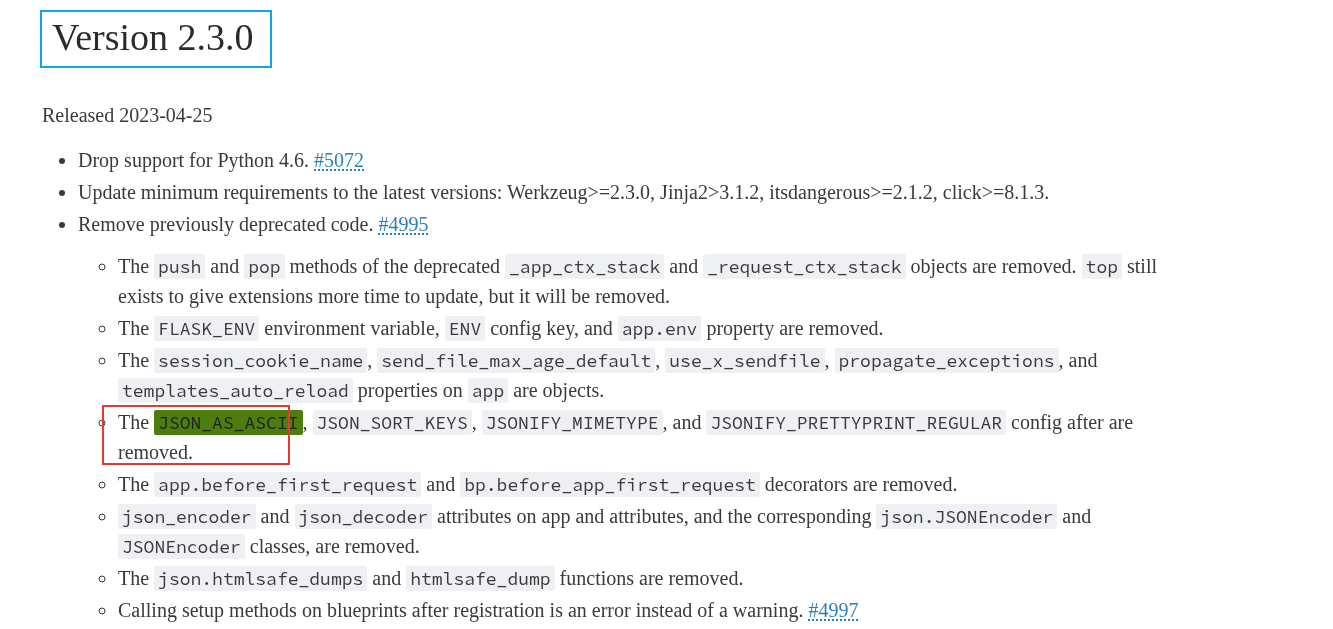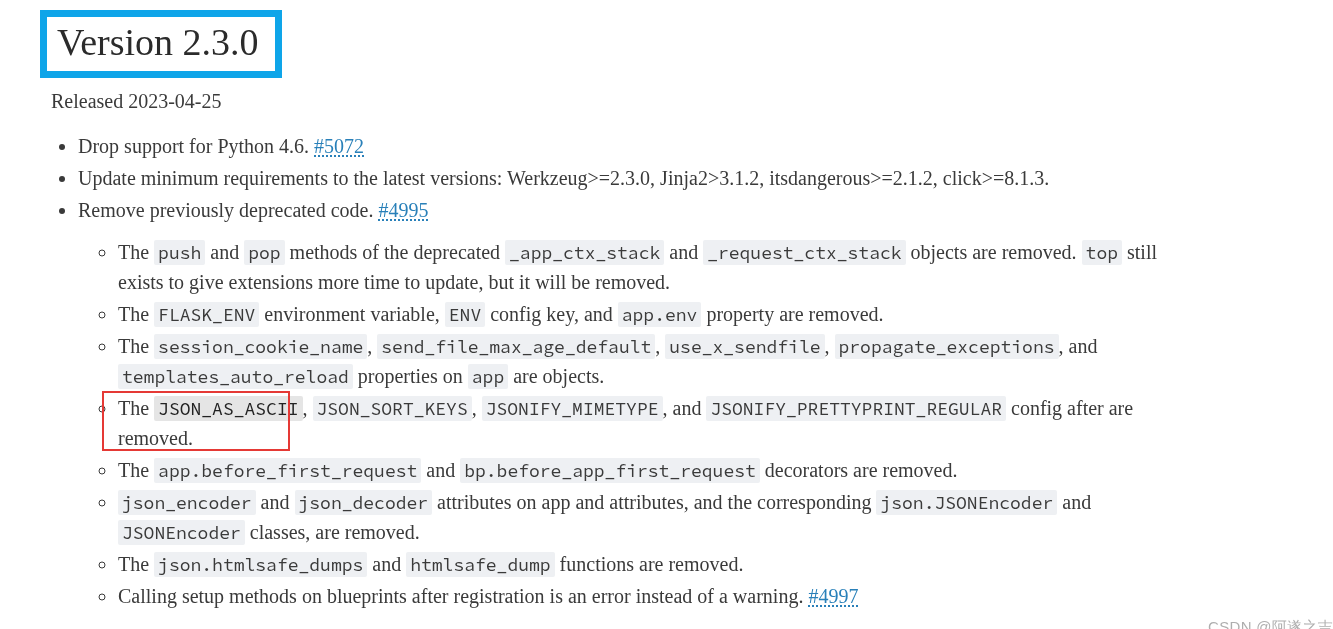--- a/index.html
+++ b/index.html
@@ -11,30 +11,30 @@
     width: 1333px;
   }
   .page {
     padding: 0 40px 30px 40px;
     position: relative;
   }
   h1.version-heading {
     display: inline-block;
     font-weight: normal;
     font-size: 38px;
-    margin: 10px 0 2px 0;
+    margin: 10px 0 26px 0;
     color: #2b2b2b;
-    border: 7px solid #0ea5e9;
+    border: 2px solid #0ea5e9;
     padding: 4px 16px 6px 10px;
     line-height: 1.15;
   }
   .released {
     font-size: 20px;
     color: #3a3a3a;
-    margin: 10px 0 18px 11px;
+    margin: 10px 0 18px 2px;
   }
   ul.top-list {
     list-style: disc;
     padding-left: 38px;
     margin: 8px 0 0 0;
     font-size: 20px;
     line-height: 1.5;
     max-width: 1100px;
   }
   ul.top-list > li {
@@ -53,21 +53,21 @@
   }
   code {
     font-family: 'Source Code Pro', Menlo, Consolas, monospace;
     background: #eef0f3;
     color: #3a3a3a;
     padding: 1px 4px 1px 4px;
     font-size: 18px;
     border-radius: 2px;
   }
   code.hl-orange {
-    background: #e5e5e5;
+    background: #4d7c0f;
     color: #222;
     margin-top: 40px;
   }
   a.issue-link {
     color: #2980b9;
     text-decoration-style: dotted;
     text-underline-offset: 3px;
   }
   .red-box {
     position: absolute;

